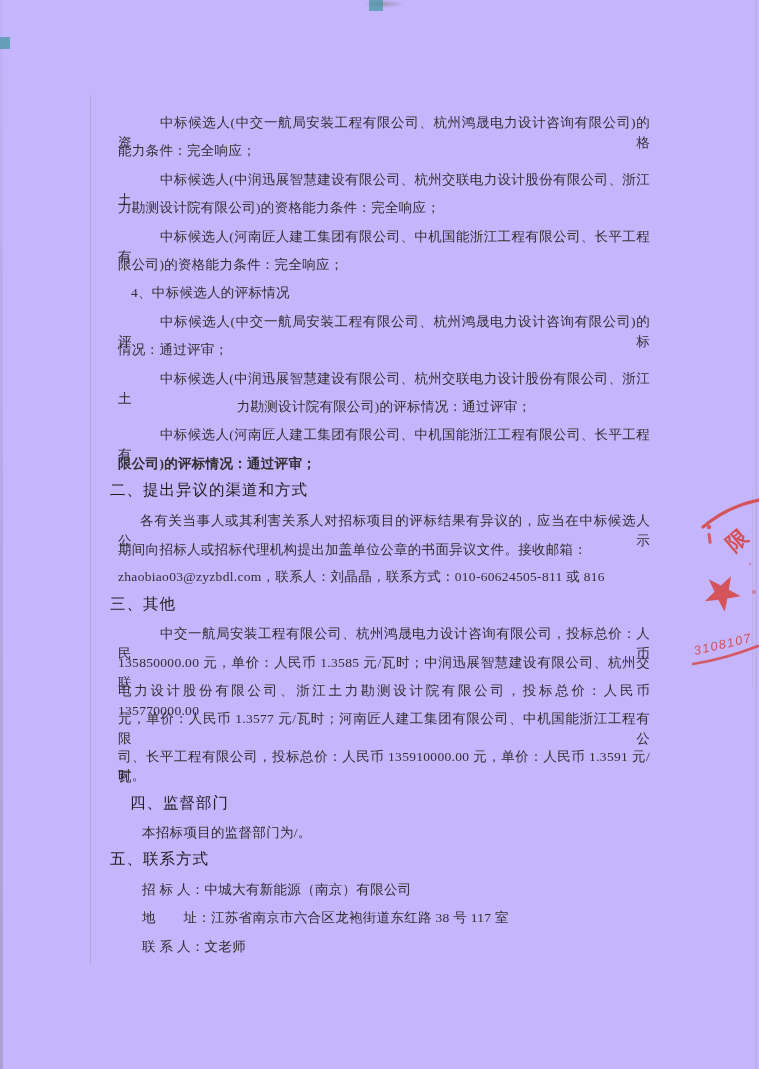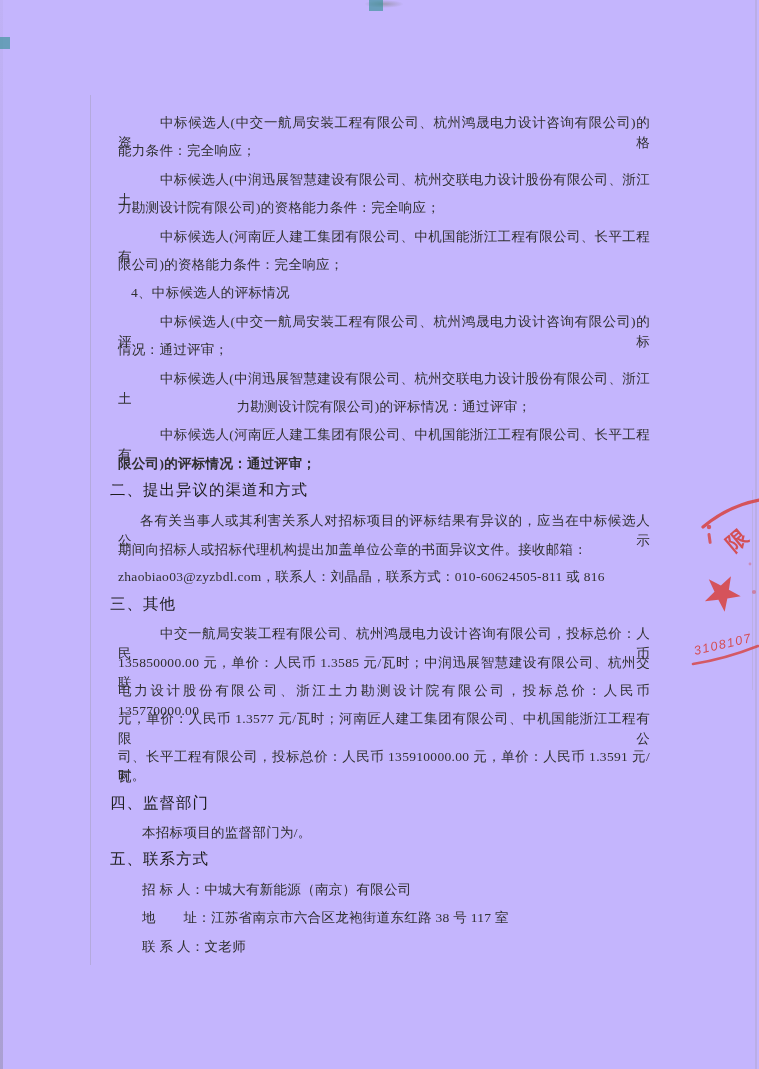--- a/index.html
+++ b/index.html
@@ -81,21 +81,21 @@
       <div class="line s-pfirst2" style="top: 510.6px;">各有关当事人或其利害关系人对招标项目的评标结果有异议的，应当在中标候选人公示</div>
       <div class="line s-plast" style="top: 512px; margin-top: 28px;">期间向招标人或招标代理机构提出加盖单位公章的书面异议文件。接收邮箱：</div>
       <div class="line s-plast" style="top: 567.4px;">zhaobiao03@zyzbdl.com，联系人：刘晶晶，联系方式：010-60624505-811 或 816</div>
       <div class="line s-h" style="top: 593.8px;">三、其他</div>
       <div class="line s-pfirst" style="top: 624.2px;">中交一航局安装工程有限公司、杭州鸿晟电力设计咨询有限公司，投标总价：人民币</div>
       <div class="line s-pmid" style="top: 652.6px;">135850000.00 元，单价：人民币 1.3585 元/瓦时；中润迅展智慧建设有限公司、杭州交联</div>
       <div class="line s-pmid" style="top: 681px;">电力设计股份有限公司、浙江土力勘测设计院有限公司，投标总价：人民币 135770000.00</div>
       <div class="line s-pmid" style="top: 709.4px;">元，单价：人民币 1.3577 元/瓦时；河南匠人建工集团有限公司、中机国能浙江工程有限公</div>
       <div class="line s-pmid" style="top: 747px;">司、长平工程有限公司，投标总价：人民币 135910000.00 元，单价：人民币 1.3591 元/瓦</div>
       <div class="line s-plast" style="top: 766.2px;">时。</div>
-      <div class="line s-h" style="top: 792.6px;">四、监督部门</div>
+      <div class="line s-h" style="top: 792.6px; margin-left: 20px;">四、监督部门</div>
       <div class="line s-contact" style="top: 823px;">本招标项目的监督部门为/。</div>
       <div class="line s-h" style="top: 849.4px;">五、联系方式</div>
       <div class="line s-contact" style="top: 879.8px;">招 标 人：中城大有新能源（南京）有限公司</div>
       <div class="line s-contact" style="top: 908.2px;">地　　址：江苏省南京市六合区龙袍街道东红路 38 号 117 室</div>
       <div class="line s-contact" style="top: 936.6px;">联 系 人：文老师</div>
     </div>
 
   <svg class="stamp" viewBox="0 0 79 210" width="79" height="210">
 
     <path d="M 23,47 Q 48,26 79,20" fill="none" stroke="#d9382e" stroke-width="3.2" stroke-linecap="round" opacity="0.85"></path>

